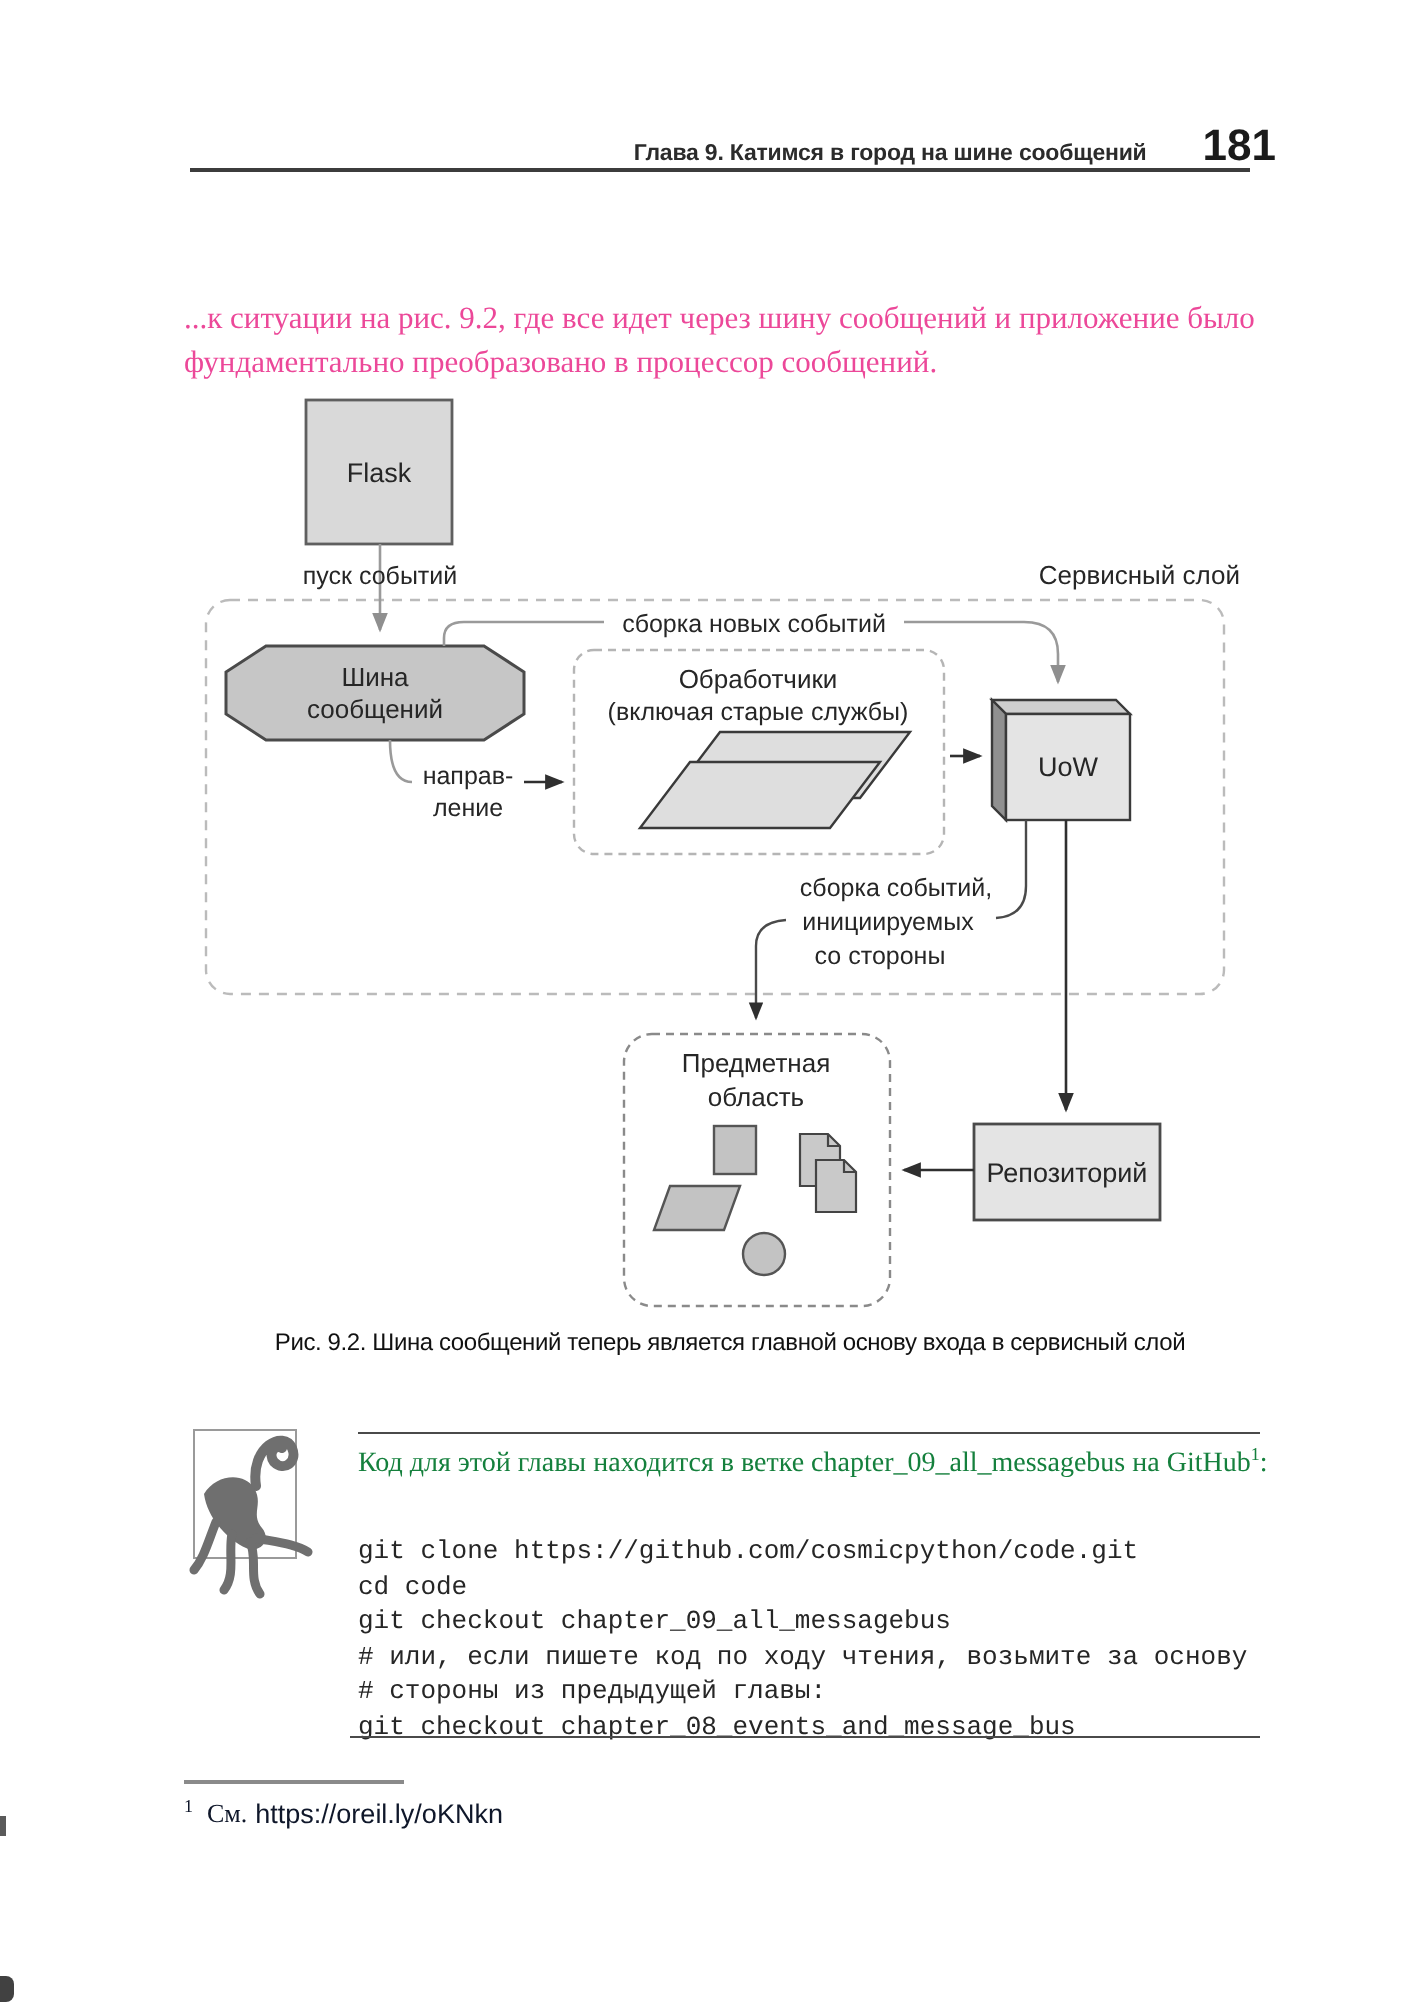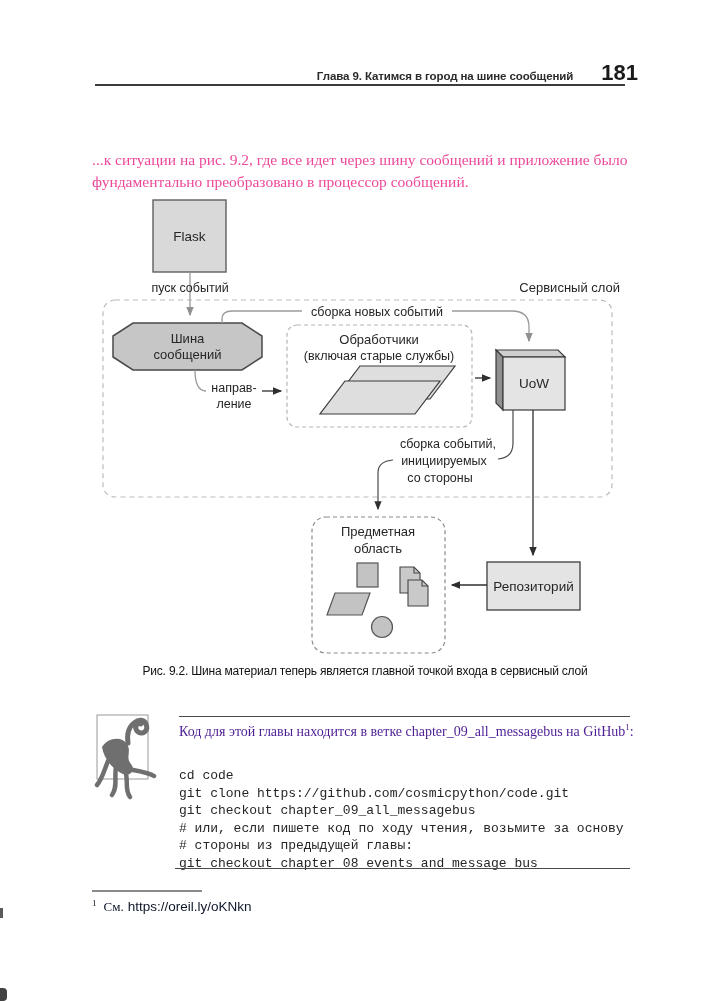--- a/index.html
+++ b/index.html
@@ -33,21 +33,21 @@
   
   .caption{left:92px;top:664px;width:546px;text-align:center;font-size:12px;color:#111;letter-spacing:-0.2px;}
   .caption .cap-label{font-weight:normal;}
 
   
   .note{left:92px;top:705px;width:546px;height:175px;}
   .note-rule-top{left:87px;top:11px;width:451px;height:1px;background:#4a4a4a;}
   .note-rule-bottom{left:83px;top:163px;width:455px;height:1px;background:#4a4a4a;}
   .note-text{
     left:87px;top:16px;width:455px;margin:0;
-    font-family:"Liberation Serif",serif;font-size:14px;line-height:1.34;color:#4c1d95;
+    font-family:"Liberation Serif",serif;font-size:14px;line-height:1.34;color:#15803d;
   }
   .note-text sup{font-size:9px;}
   .note-code{
     left:87px;top:62px;width:458px;
     font-family:"Liberation Mono","DejaVu Sans Mono",monospace;
     font-size:13px;line-height:17.5px;color:#262626;white-space:nowrap;
   }
   .lemur-wrap{left:0px;top:4px;width:75px;height:100px;}
 
   
@@ -138,40 +138,40 @@
     <circle cx="290" cy="432" r="10.5" fill="#c3c3c3" stroke="#555555" stroke-width="1.2"></circle>
 
     <rect x="395" y="367" width="93" height="48" fill="#e4e4e4" stroke="#4a4a4a" stroke-width="1.4"></rect>
     <text x="441.5" y="396" text-anchor="middle" class="t135">Репозиторий</text>
 
     <line x1="395" y1="390" x2="360" y2="390" stroke="#2f2f2f" stroke-width="1.3" marker-end="url(#arrD)"></line>
   </svg>
 </div>
 
 <div class="abs caption">
-  <span class="cap-label">Рис. 9.2.</span><span> Шина материал теперь является главной точкой входа в сервисный слой</span>
+  <span class="cap-label">Рис. 9.2.</span><span> Шина сообщений теперь является главной основу входа в сервисный слой</span>
 </div>
 
 <div class="abs note">
   <div class="abs lemur-wrap">
     <svg width="75" height="100" viewBox="0 0 75 100">
       <rect x="5" y="6" width="51" height="64" fill="#ffffff" stroke="#9a9a9a" stroke-width="1"></rect>
       <path d="M36,34 C33,14 50,6 54,15 C57,22 50,27 45,22 C42,18 45,13 49,15" fill="none" stroke="#6f6f6f" stroke-width="5" stroke-linecap="round"></path>
       <path d="M10,38 C16,28 30,27 35,35 C40,43 33,48 39,55 C44,61 38,68 31,65 C24,62 12,52 10,38 Z" fill="#6f6f6f"></path>
       <path d="M16,52 C12,62 10,70 5,76 M24,58 C22,68 26,78 20,86 M33,62 C37,70 32,80 38,88 M36,60 C46,62 56,63 62,67" fill="none" stroke="#6f6f6f" stroke-width="4.5" stroke-linecap="round"></path>
     </svg>
   </div>
   <div class="abs note-rule-top"></div>
   <p class="abs note-text">
     <span>Код для этой главы находится в ветке chapter_09_all_messagebus на</span>
     <span>GitHub</span><sup>1</sup><span>:</span>
   </p>
   <div class="abs note-code">
+    <div>git clone https://github.com/cosmicpython/code.git</div>
     <div>cd code</div>
-    <div>git clone https://github.com/cosmicpython/code.git</div>
     <div>git checkout chapter_09_all_messagebus</div>
     <div># или, если пишете код по ходу чтения, возьмите за основу</div>
     <div># стороны из предыдущей главы:</div>
     <div>git checkout chapter_08_events_and_message_bus</div>
   </div>
   <div class="abs note-rule-bottom"></div>
 </div>
 
 <div class="abs footnote-rule"></div>
 <div class="abs footnote">

